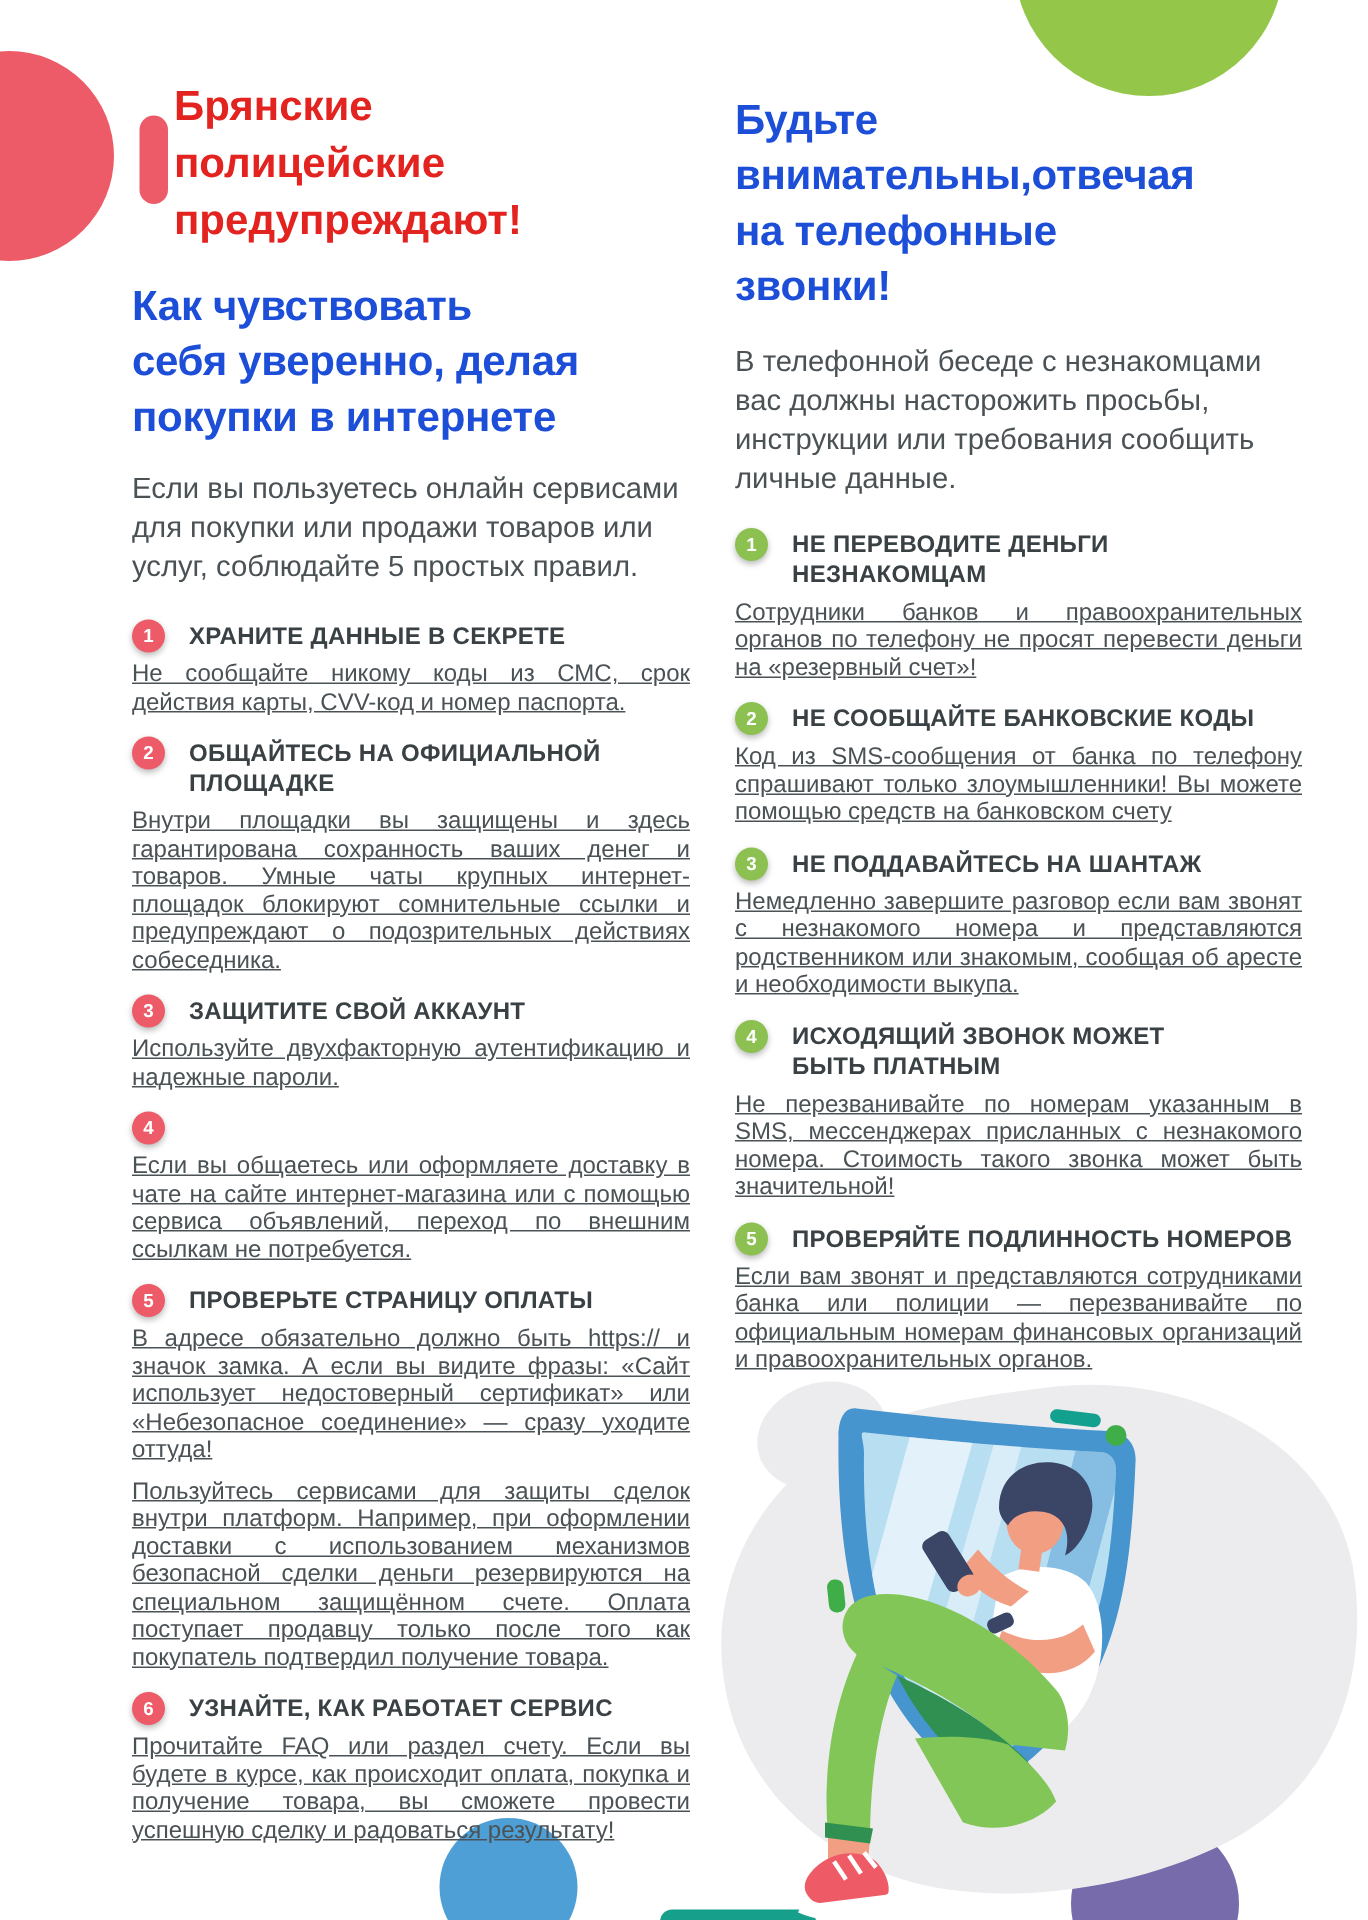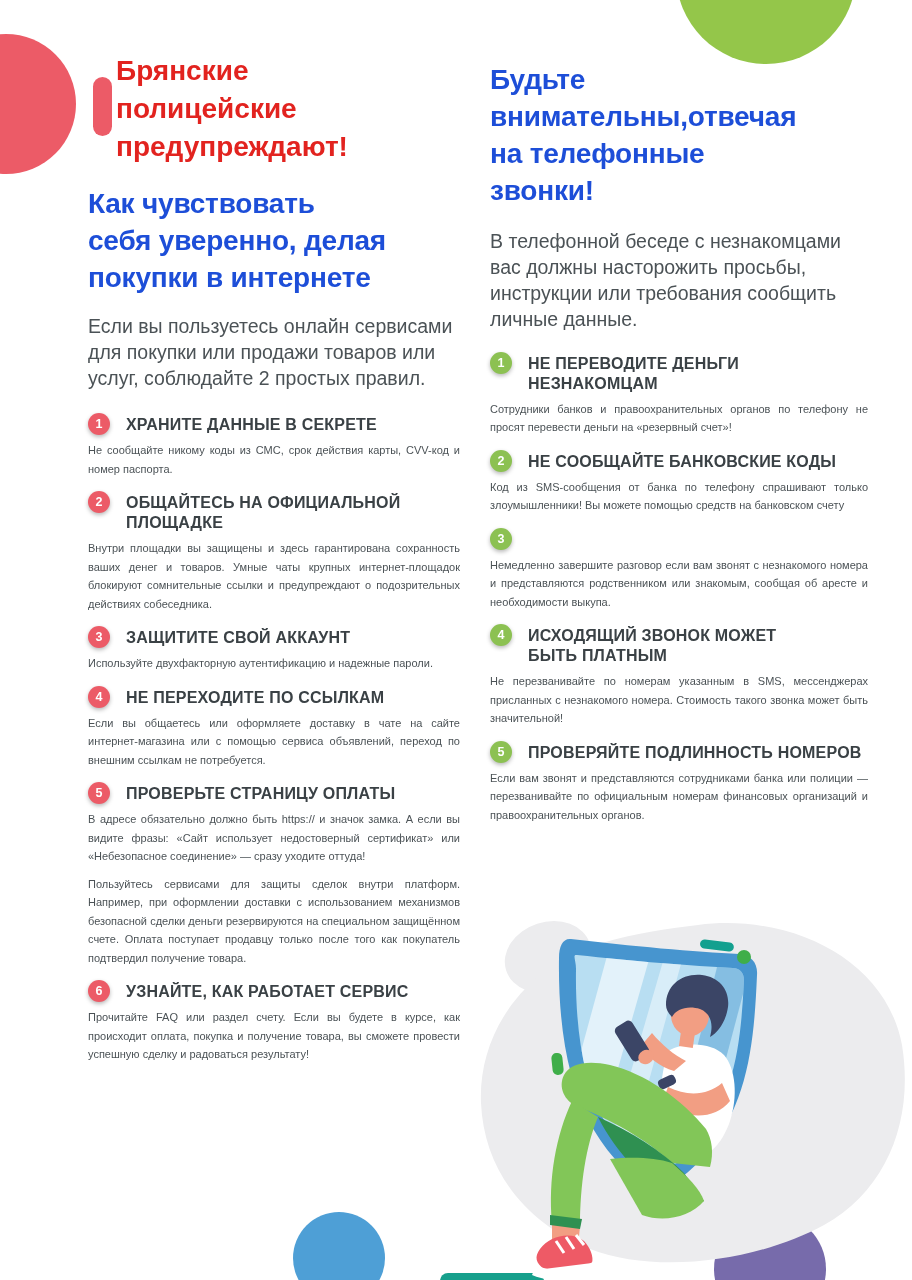--- a/index.html
+++ b/index.html
@@ -37,22 +37,22 @@
     font-weight:bold;font-size:12.5px;display:flex;align-items:center;justify-content:center;
     box-shadow:0 2px 4px rgba(0,0,0,0.28);margin-right:16px;
   }
   .num-coral{background:#ec5b67;}
   .num-green{background:#8cc152;}
   .item-title{
     color:#3a4145;font-weight:bold;font-size:16px;line-height:20px;
     padding-top:2px;white-space:pre-line;letter-spacing:0.2px;
   }
   .item-body{
-    color:#4b5256;font-size:11px;line-height:18.5px;margin:0;
-    text-align:justify;text-align-last:left;hyphens:auto;
+    color:#4b5256;font-size:16px;line-height:18.5px;margin:0;
+    text-align:justify;text-align-last:left;hyphens:auto;text-decoration:underline;
   }
   .item-body + .item-body{margin-top:9px;}
   .illu{position:absolute;left:460px;top:905px;}
 </style>
 </head>
 <body>
 
 <div class="page">
 
   <div class="shape red-circle"></div>
@@ -106,21 +106,21 @@
     </g>
   </svg>
 
   <div class="col col-left">
     <h2 class="brand">Брянские
 полицейские
 предупреждают!</h2>
     <h1 class="heading">Как чувствовать
 себя уверенно, делая
 покупки в интернете</h1>
-    <p class="intro">Если вы пользуетесь онлайн сервисами для покупки или продажи товаров или услуг, соблюдайте 2 простых правил.</p>
+    <p class="intro">Если вы пользуетесь онлайн сервисами для покупки или продажи товаров или услуг, соблюдайте 5 простых правил.</p>
 
     <div class="item">
       <div class="item-head">
         <span class="num num-coral">1</span>
         <span class="item-title">ХРАНИТЕ ДАННЫЕ В СЕКРЕТЕ</span>
       </div>
       <p class="item-body">Не сообщайте никому коды из СМС, срок действия карты, CVV-код и номер паспорта.</p>
     </div>
 
     <div class="item">
@@ -136,21 +136,20 @@
       <div class="item-head">
         <span class="num num-coral">3</span>
         <span class="item-title">ЗАЩИТИТЕ СВОЙ АККАУНТ</span>
       </div>
       <p class="item-body">Используйте двухфакторную аутентификацию и надежные пароли.</p>
     </div>
 
     <div class="item">
       <div class="item-head">
         <span class="num num-coral">4</span>
-        <span class="item-title">НЕ ПЕРЕХОДИТЕ ПО ССЫЛКАМ</span>
       </div>
       <p class="item-body">Если вы общаетесь или оформляете доставку в чате на сайте интернет-магазина или с помощью сервиса объявлений, переход по внешним ссылкам не потребуется.</p>
     </div>
 
     <div class="item">
       <div class="item-head">
         <span class="num num-coral">5</span>
         <span class="item-title">ПРОВЕРЬТЕ СТРАНИЦУ ОПЛАТЫ</span>
       </div>
       <p class="item-body">В адресе обязательно должно быть https:// и значок замка. А если вы видите фразы: «Сайт использует недостоверный сертификат» или «Небезопасное соединение» — сразу уходите оттуда!</p>
@@ -186,20 +185,21 @@
       <div class="item-head">
         <span class="num num-green">2</span>
         <span class="item-title">НЕ СООБЩАЙТЕ БАНКОВСКИЕ КОДЫ</span>
       </div>
       <p class="item-body">Код из SMS-сообщения от банка по телефону спрашивают только злоумышленники! Вы можете помощью средств на банковском счету</p>
     </div>
 
     <div class="item">
       <div class="item-head">
         <span class="num num-green">3</span>
+        <span class="item-title">НЕ ПОДДАВАЙТЕСЬ НА ШАНТАЖ</span>
       </div>
       <p class="item-body">Немедленно завершите разговор если вам звонят с незнакомого номера и представляются родственником или знакомым, сообщая об аресте и необходимости выкупа.</p>
     </div>
 
     <div class="item">
       <div class="item-head">
         <span class="num num-green">4</span>
         <span class="item-title">ИСХОДЯЩИЙ ЗВОНОК МОЖЕТ
 БЫТЬ ПЛАТНЫМ</span>
       </div>

